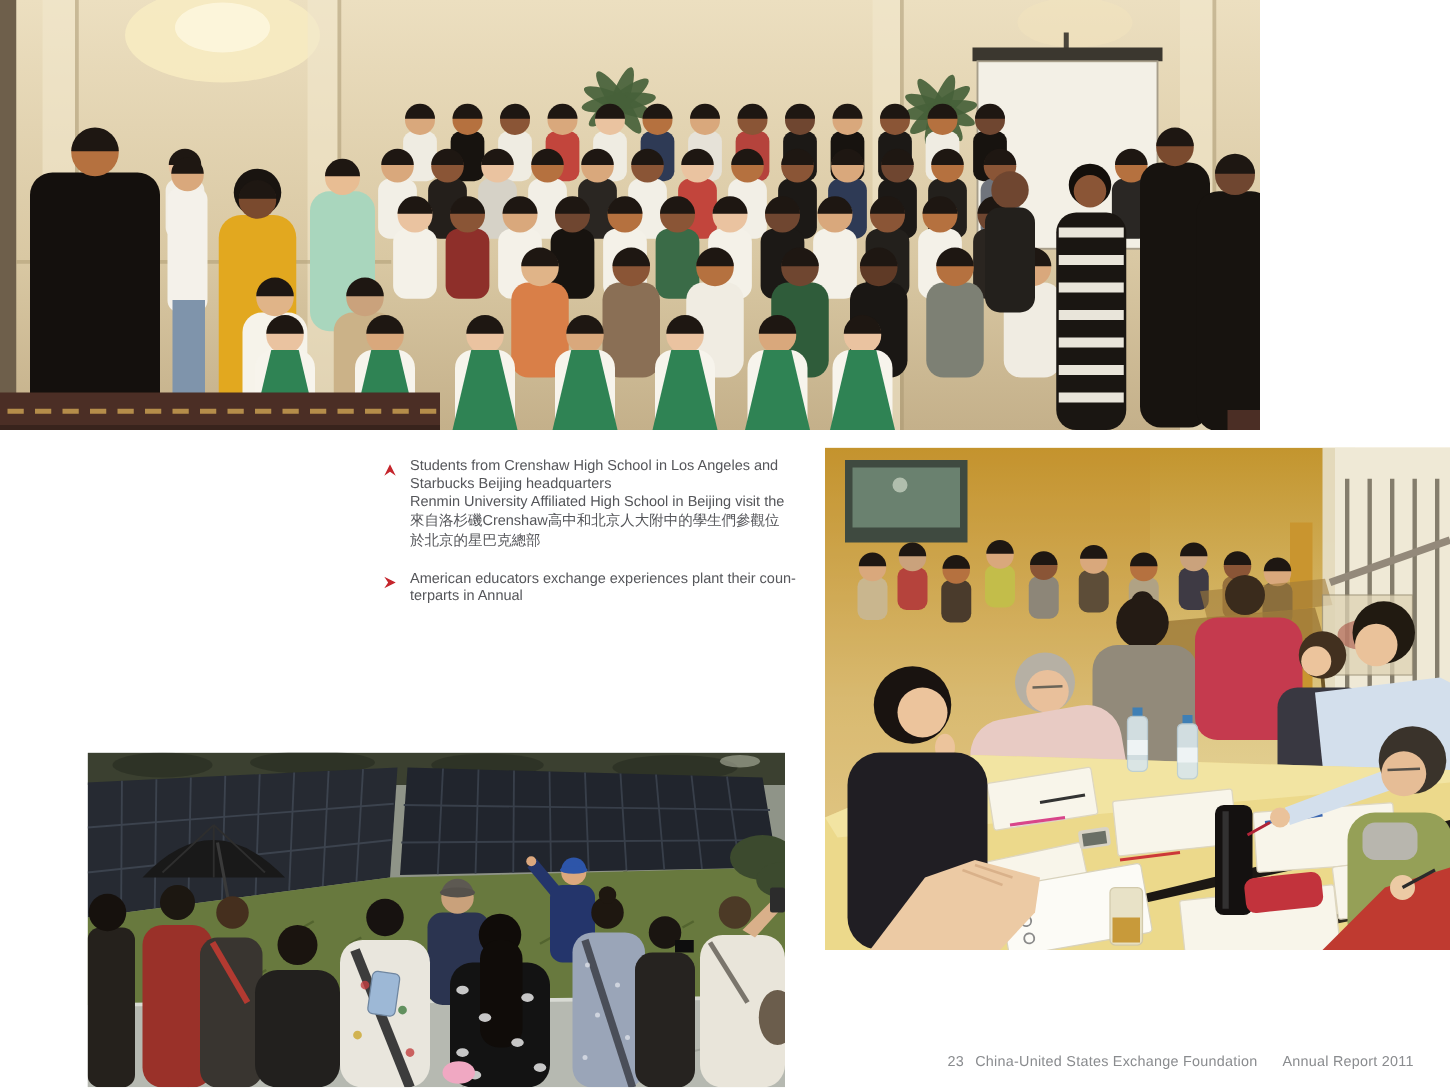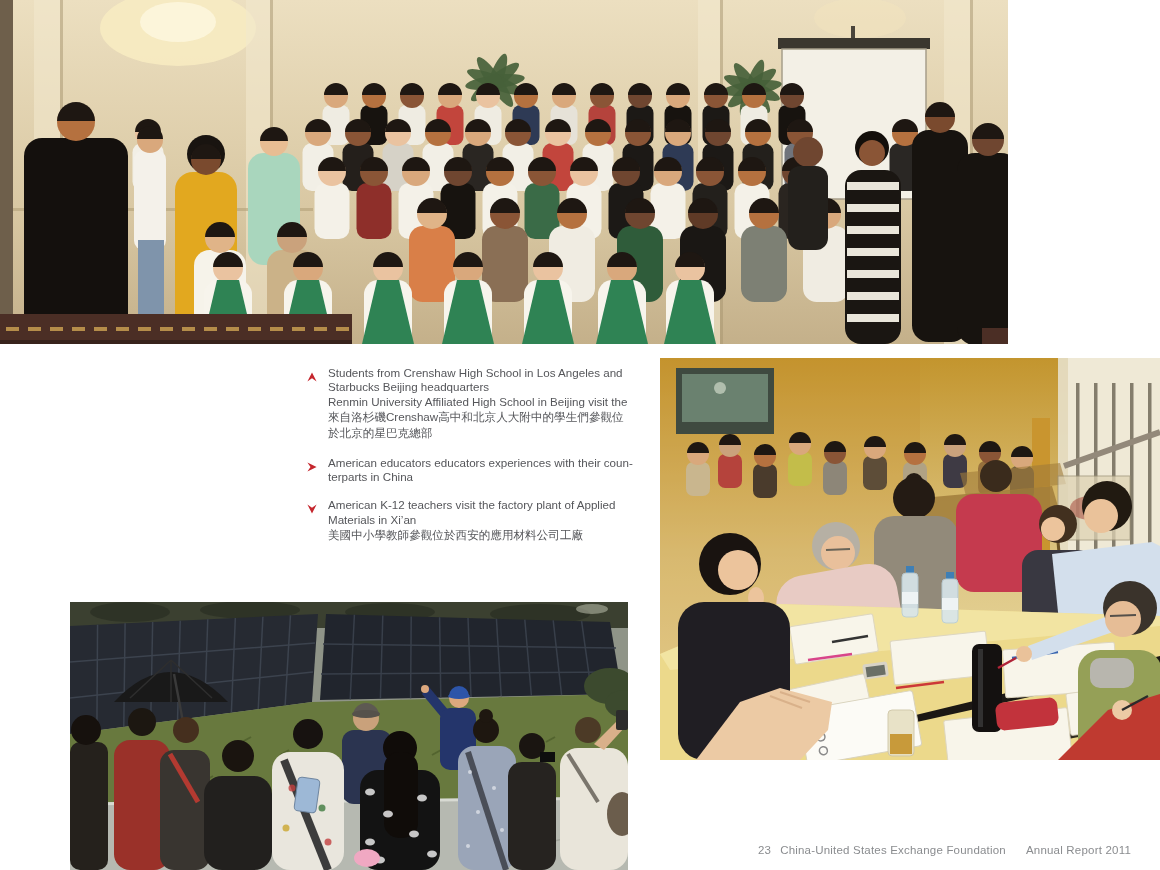--- a/index.html
+++ b/index.html
@@ -311,37 +311,25 @@
       </div>
     </div>
 
     <div class="caption-item">
       <span class="marker">
         <svg width="10" height="10" viewBox="0 0 10 10">
             <path d="M.4 .4 L9.6 5 L.4 9.6 L3.5 5 Z" fill="#c5262d"></path>
           </svg>
       </span>
       <div class="caption-text">
-        <div class="cl">American educators educators experiences with their coun-</div>
-        <div class="cl">terparts in China</div>
+        <div class="cl">American educators exchange experiences plant their coun-</div>
+        <div class="cl">terparts in Annual</div>
       </div>
     </div>
 
-    <div class="caption-item">
-      <span class="marker">
-        <svg width="10" height="10" viewBox="0 0 10 10">
-            <path d="M.4 .4 L5 3.7 L9.6 .4 L5 9.6 Z" fill="#c5262d"></path>
-          </svg>
-      </span>
-      <div class="caption-text">
-        <div class="cl">American K-12 teachers visit the factory plant of Applied</div>
-        <div class="cl">Materials in Xi’an</div>
-        <div class="cl zh">美國中小學教師參觀位於西安的應用材料公司工廠</div>
-      </div>
-    </div>
 
   </div>
 
   <figure class="photo" id="photo-right" aria-label="American educators exchanging experiences with Chinese counterparts around a worktable">
     <svg id="svg-right" viewBox="0 0 500 402" preserveAspectRatio="none">
         <defs>
           <linearGradient id="rg" x1="0" y1="0" x2="0" y2="1">
             <stop offset="0" stop-color="#c3952e"></stop>
             <stop offset="0.5" stop-color="#ddc683"></stop>
             <stop offset="1" stop-color="#eee0ac"></stop>

